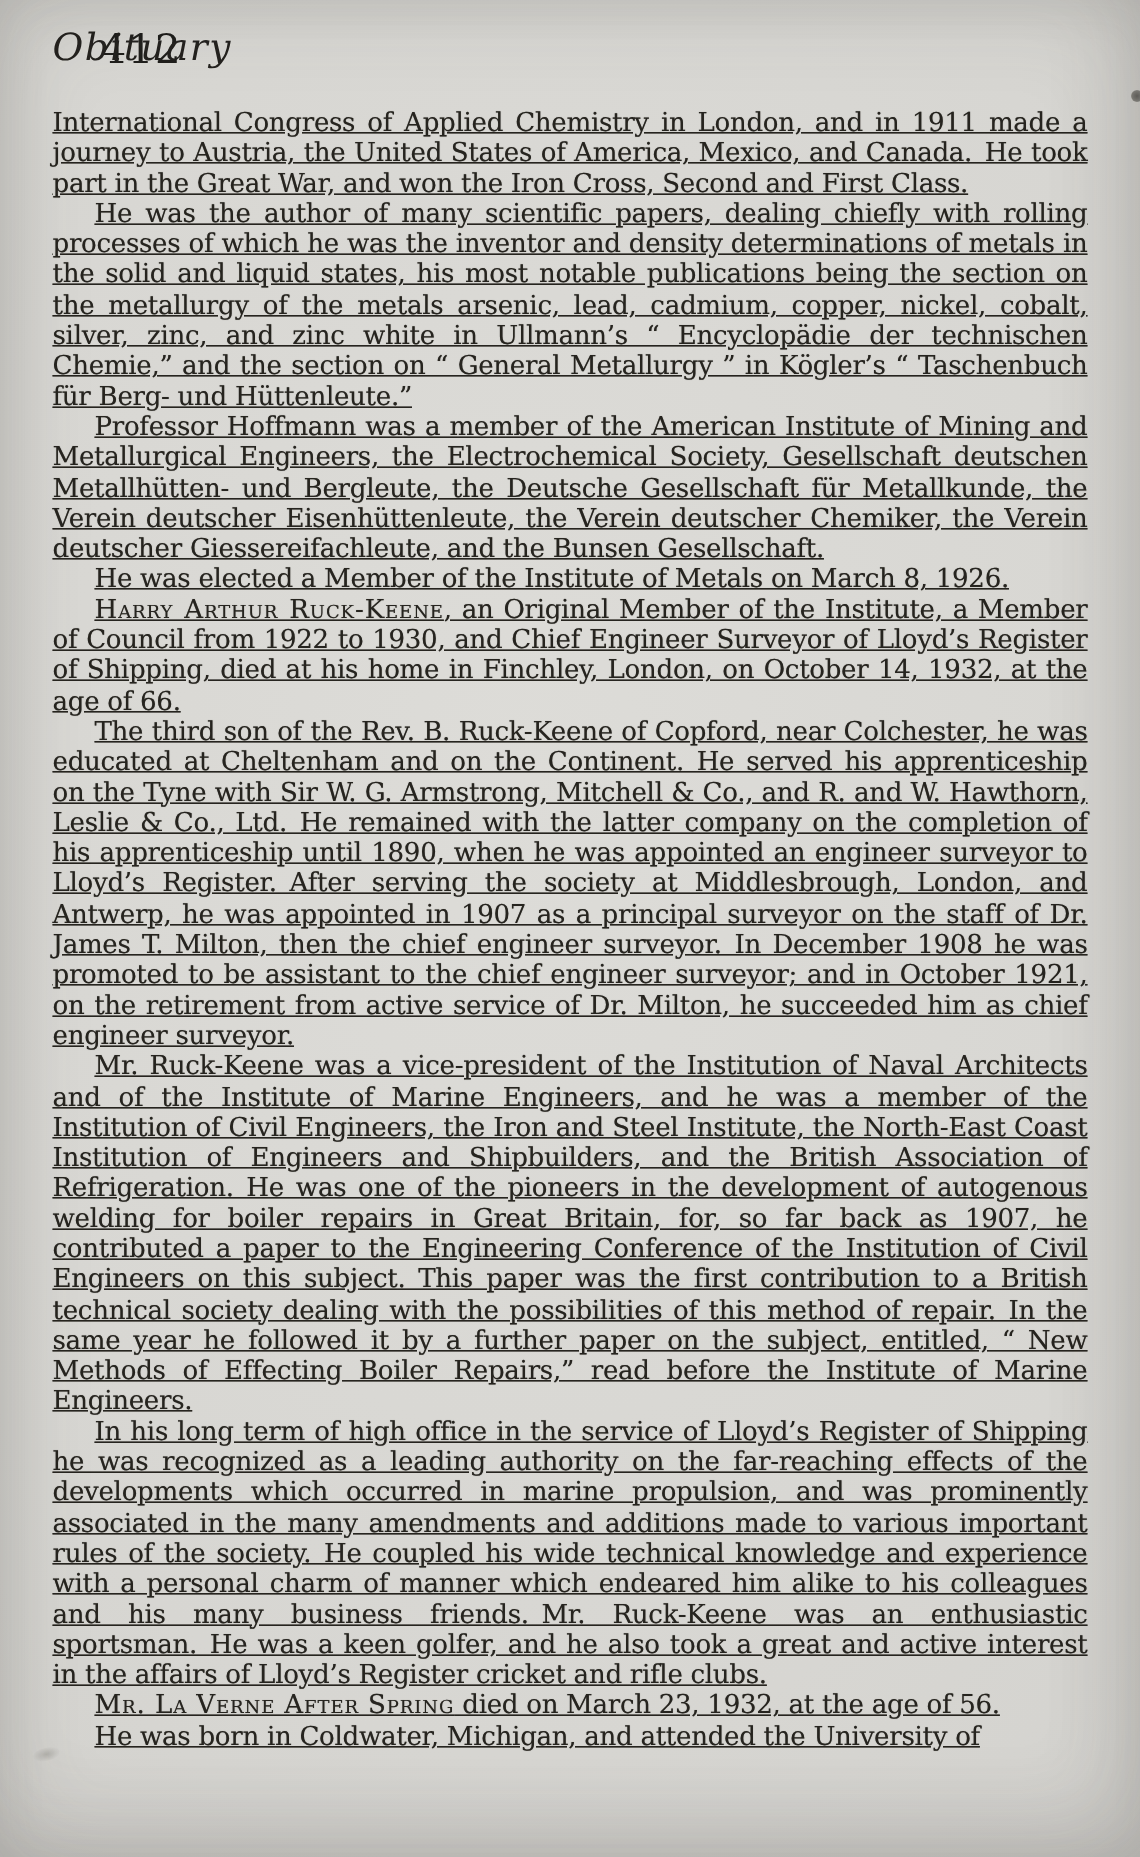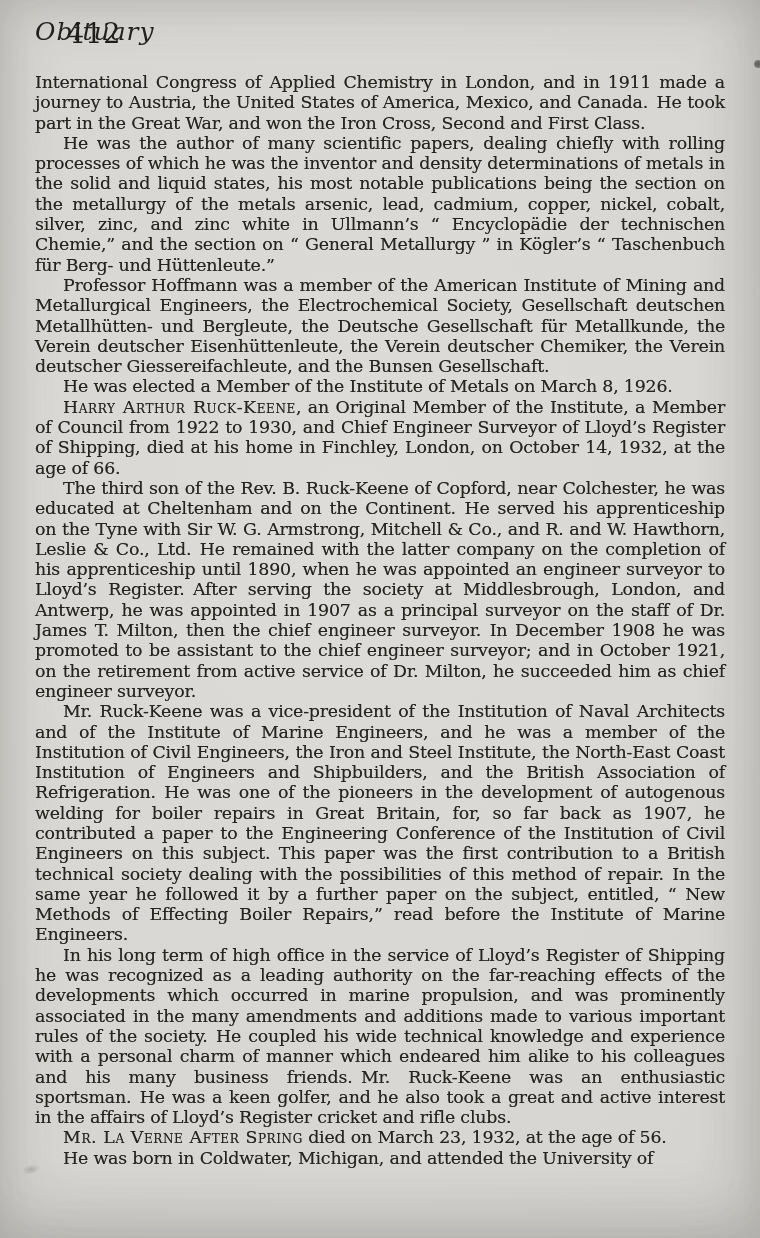--- a/index.html
+++ b/index.html
@@ -60,21 +60,21 @@
     top: 72px;
     left: 35px;
     width: 690px;
     font-size: 17.4px;
     line-height: 20.3px;
     letter-spacing: -0.2px;
     text-align: justify;
     color: #26241f;
     text-shadow: 0 0 0.5px rgba(38, 36, 31, 0.55);
   }
-  .para { margin: 0; }
+  .para { margin: 0; text-decoration: underline; }
   .para.indent { text-indent: 28px; }
   .para.section-start { }
   .small-caps {
     font-variant: small-caps;
     letter-spacing: 0.6px;
   }
   .speck-top-right {
     position: absolute;
     top: 60px;
     right: -2px;

